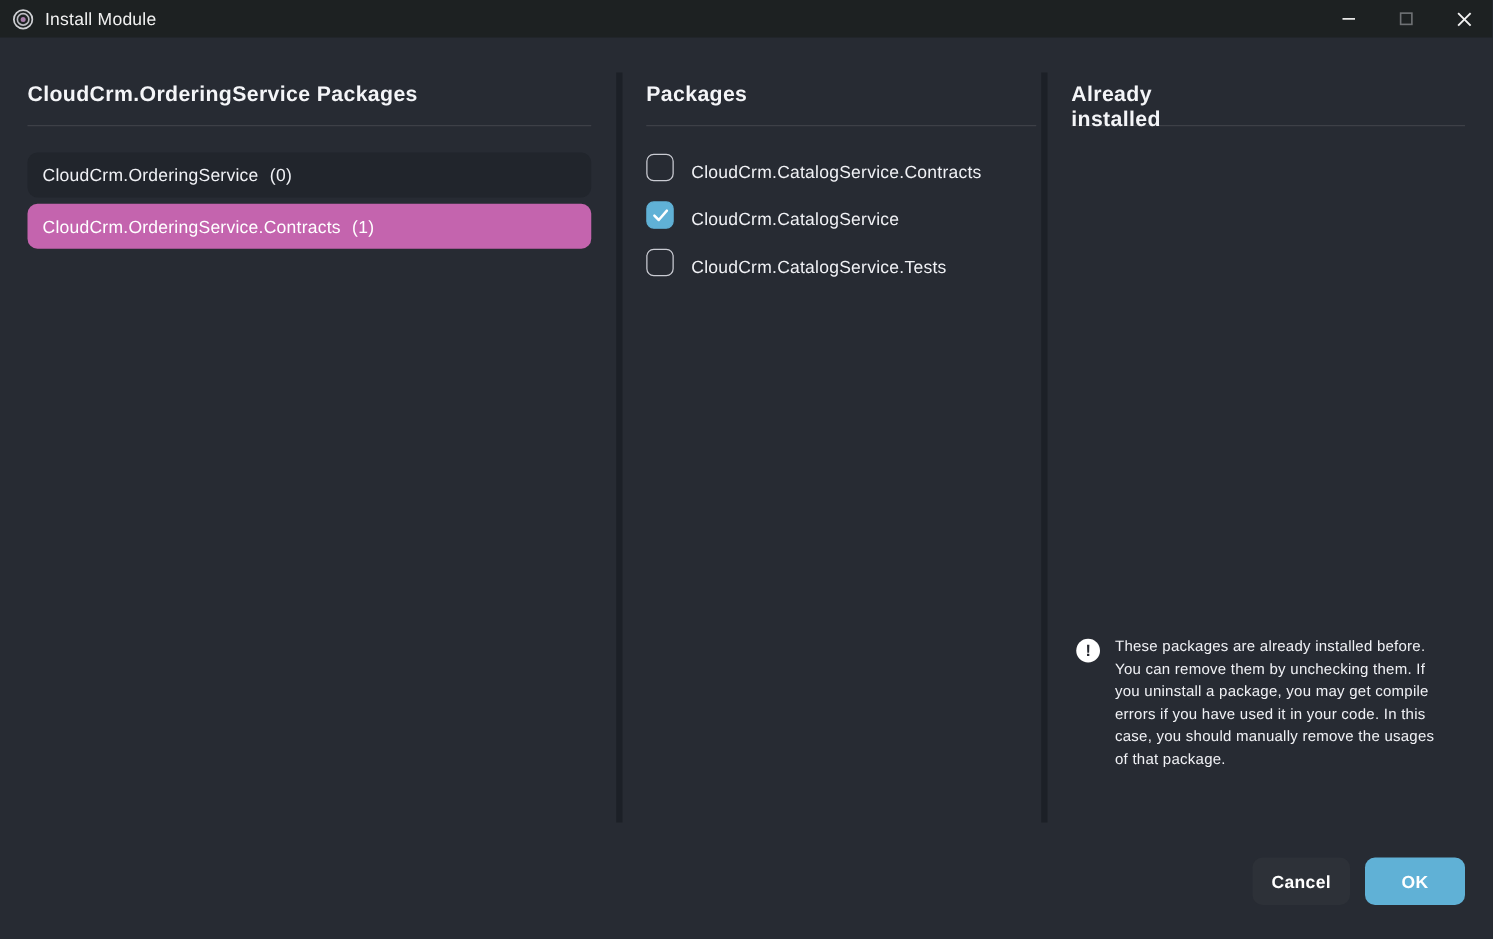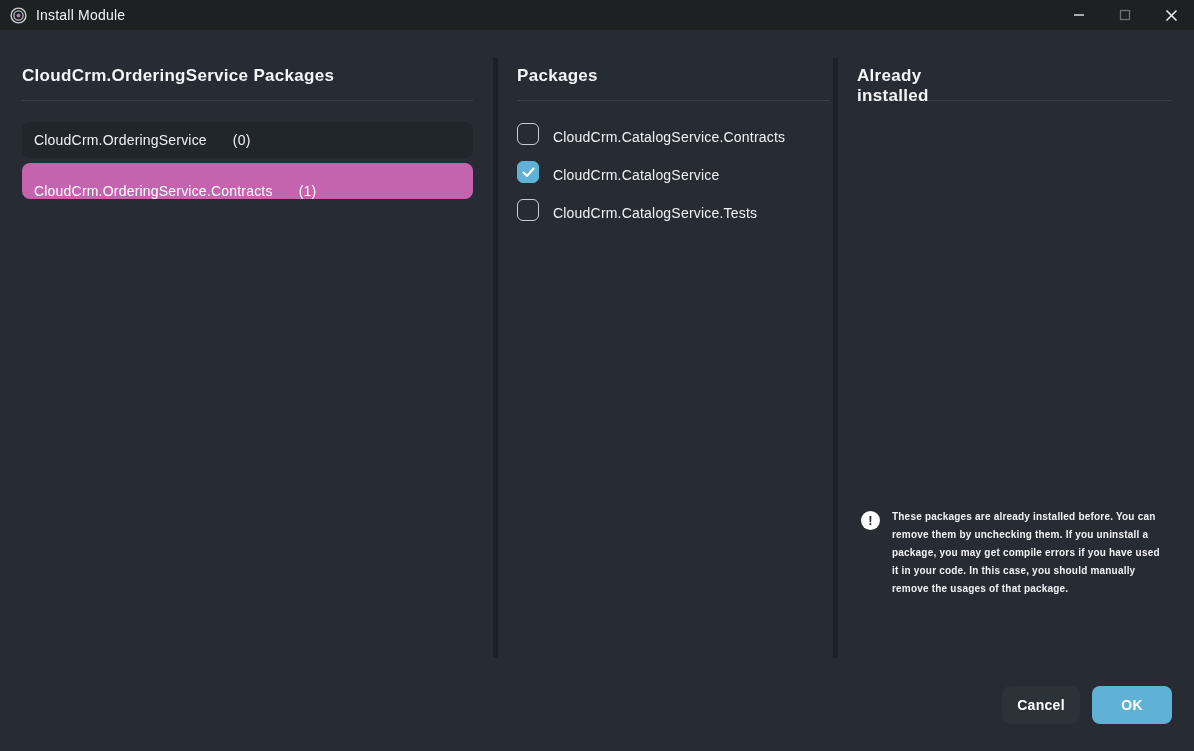--- a/index.html
+++ b/index.html
@@ -29,24 +29,24 @@
     position:absolute;top:36px;font-size:17px;font-weight:700;color:#f4f5f8;letter-spacing:.3px;
   }
   .header-rule{position:absolute;top:70px;height:1px;background:rgba(255,255,255,.10);}
   .vdivider{position:absolute;top:28px;width:5px;height:600px;background:var(--divider);}
 
   
   .project-item{
     position:absolute;left:22px;width:451px;height:36px;border-radius:8px;
     background:var(--item-bg);
     display:flex;align-items:center;padding:0 12px;cursor:pointer;
-    font-size:14px;letter-spacing:.2px;color:#f0f1f5;gap:17px;
+    font-size:14px;letter-spacing:.2px;color:#f0f1f5;
   }
   .project-item .count{margin-left:9px;}
-  .project-item.selected{background:var(--accent-pink);color:#fff;align-items:flex-end;}
+  .project-item.selected{background:var(--accent-pink);color:#fff;}
 
   
   .pkg-row{
     position:absolute;left:517px;display:flex;align-items:flex-end;gap:14px;height:24px;cursor:pointer;
   }
   .checkbox{
     width:22px;height:22px;border-radius:6px;border:1.5px solid rgba(230,232,238,.85);
     display:flex;align-items:center;justify-content:center;flex:0 0 auto;background:transparent;
   }
   .checkbox svg{display:none;}
@@ -54,21 +54,21 @@
   .checkbox.checked svg{display:block;}
   .pkg-label{font-size:14px;letter-spacing:.2px;color:#f0f1f5;}
 
   
   .info-block{position:absolute;left:861px;top:478px;width:300px;display:flex;}
   .info-icon{
     width:19px;height:19px;border-radius:50%;background:#fff;color:#23262d;
     font-size:13px;font-weight:700;display:flex;align-items:center;justify-content:center;
     flex:0 0 auto;margin-top:3px;
   }
-  .info-text{margin-left:12px;width:268px;font-size:10px;line-height:18px;color:#f0f1f5;letter-spacing:.2px;font-weight:bold;}
+  .info-text{margin-left:12px;width:268px;font-size:12px;line-height:18px;color:#f0f1f5;letter-spacing:.2px;}
 
   
   .btn{
     position:absolute;top:656px;height:38px;border:none;border-radius:8px;
     font-family:inherit;font-size:14px;font-weight:700;color:#fff;letter-spacing:.3px;cursor:pointer;
   }
   .btn-cancel{left:1002px;width:78px;background:#2d3138;}
   .btn-ok{left:1092px;width:80px;background:var(--accent-blue);}
 </style>
 </head>

